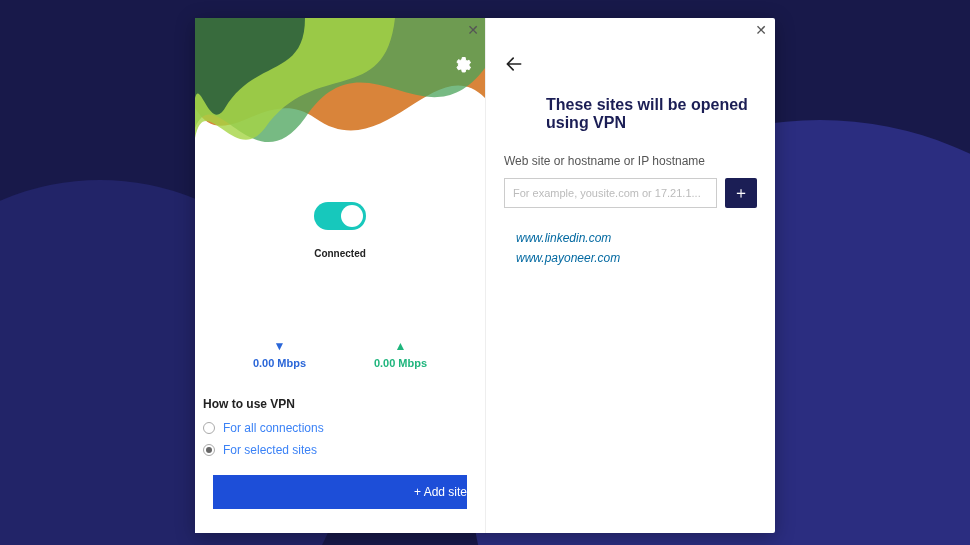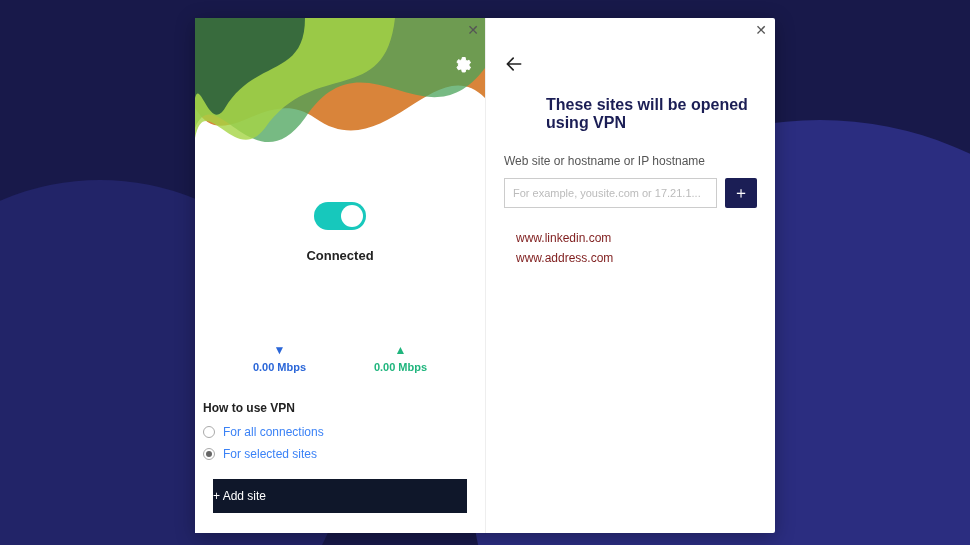--- a/index.html
+++ b/index.html
@@ -65,21 +65,21 @@
     width: 52px; height: 28px; border-radius: 14px;
     background: #17c8bc;
     position: relative; cursor: pointer;
   }
   .toggle .knob {
     position: absolute; right: 3px; top: 3px;
     width: 22px; height: 22px; border-radius: 50%;
     background: #fff;
   }
   .status {
-    margin-top: 18px; font-size: 13px; font-weight: 600; color: #222;
+    margin-top: 18px; font-size: 10px; font-weight: 600; color: #222;
   }
   .speeds {
     margin-top: 80px;
     display: flex; justify-content: space-around;
     padding: 0 24px;
   }
   .speed { display:flex; flex-direction:column; align-items:center; font-size:11px; font-weight:600; }
   .speed.down { color: #2a66d8; }
   .speed.up   { color: #1fb57d; }
   .arrow-down, .arrow-up { font-size: 12px; margin-bottom: 4px; }
@@ -93,23 +93,23 @@
     width:12px; height:12px; border-radius:50%;
     border:1px solid #aaa; margin-right:8px;
     display:inline-flex; align-items:center; justify-content:center;
   }
   .radio.checked::after {
     content:""; width:6px; height:6px; border-radius:50%; background:#666;
   }
   .add-site-btn {
     margin: 10px 18px 0 18px;
     height: 34px;
-    background: #0f172a;
+    background: #1d4ed8;
     color: #fff;
-    display:flex; align-items:center; justify-content:flex-start;
+    display:flex; align-items:center; justify-content:flex-end;
     font-size: 12px; cursor:pointer;
   }
   
   .right {
     flex:1; height:100%;
     border-left: 1px solid #eee;
     padding: 0 18px;
     position: relative;
   }
   .close-right {
@@ -140,22 +140,23 @@
   .site-input::placeholder { color:#bbb; }
   .plus-btn {
     width:32px; height:30px;
     background:#1b1e55; color:#fff;
     display:flex; align-items:center; justify-content:center;
     font-size:16px; cursor:pointer;
     border-radius:2px;
   }
   .site-list { margin-top: 20px; }
   .site-list div {
-    font-size: 12px; color:#7f1d1d;
+    font-size: 12px; color:#0369a1;
     padding: 3px 0 3px 12px;
+    font-style: italic;
   }
 </style>
 </head>
 <body>
 
 <div class="bg-blob2"></div>
 <div class="bg-blob1"></div>
 
 <div class="app">
 
@@ -221,17 +222,17 @@
 
     <div class="input-row">
       <input class="site-input" type="text" placeholder="For example, yousite.com or 17.21.1..." style="">
       <div class="plus-btn">
         <span>＋</span>
       </div>
     </div>
 
     <div class="site-list">
       <div>www.linkedin.com</div>
-      <div>www.address.com</div>
+      <div>www.payoneer.com</div>
     </div>
   </div>
 
 </div>
 
 </body></html>

